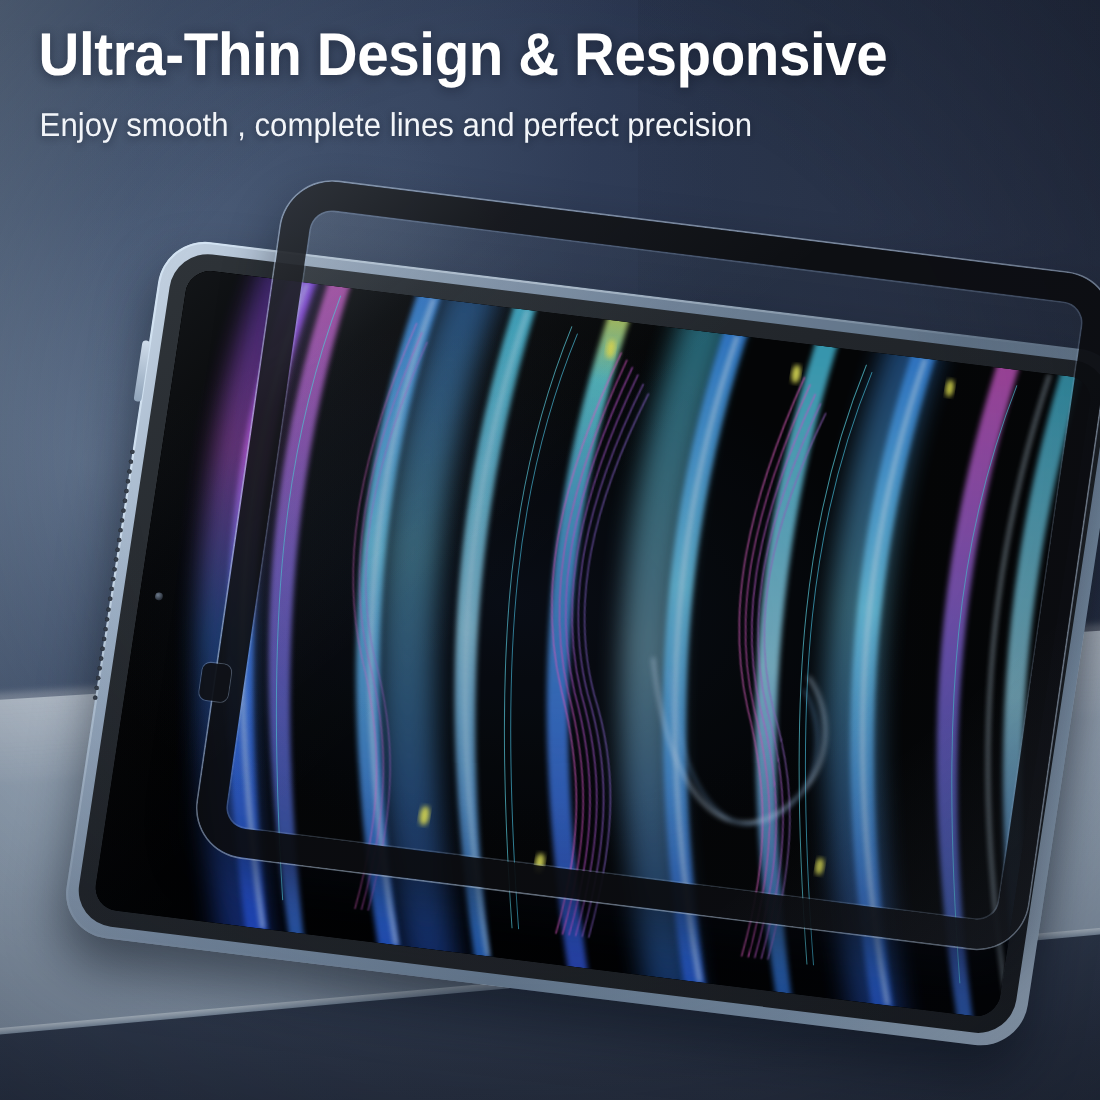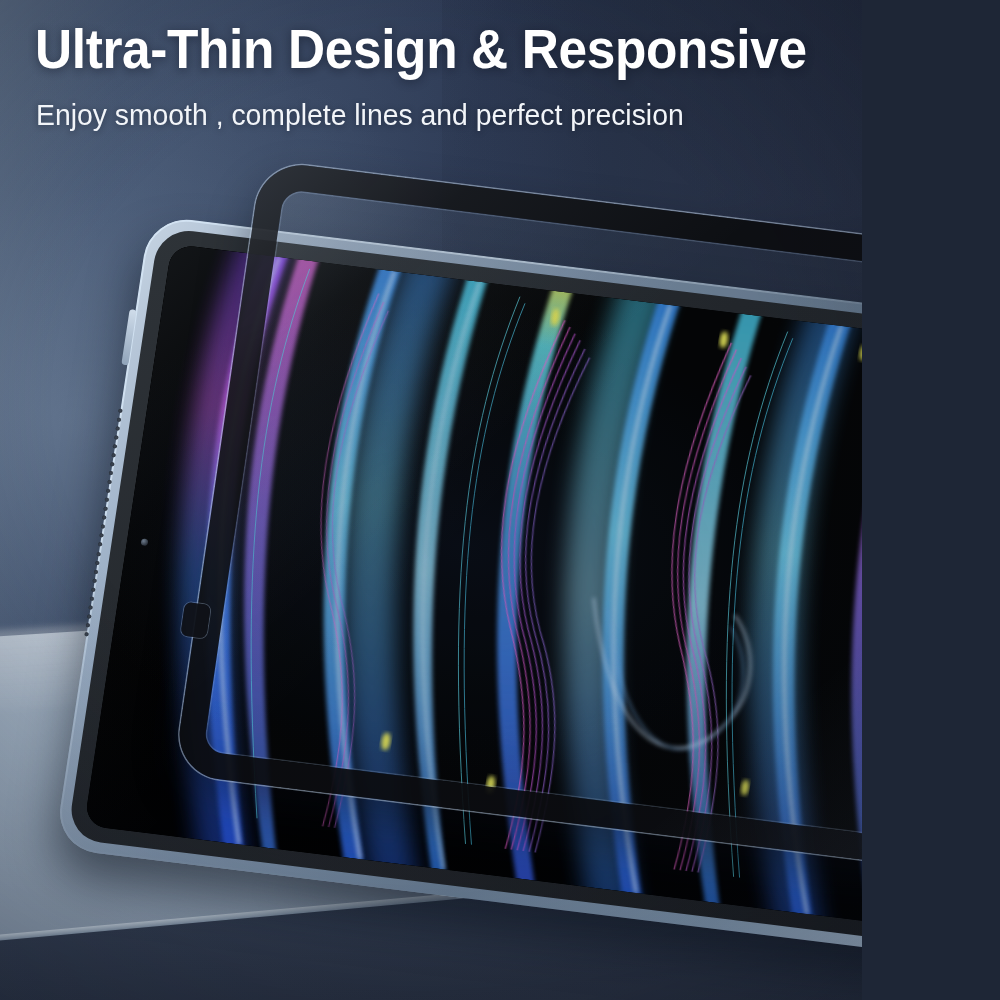--- a/index.html
+++ b/index.html
@@ -1,19 +1,19 @@
 <!DOCTYPE html>
 <html><head>
 <meta charset="utf-8">
 <style>
   * { margin:0; padding:0; box-sizing:border-box; }
   html,body { width:1000px; height:1000px; overflow:hidden; background:#1e2636; }
   body { font-family:"Liberation Sans", sans-serif; }
 
-  .stage { position:relative; width:862px; height:1000px; overflow:hidden;text-decoration:underline; }
+  .stage { position:relative; width:1000px; height:1000px; overflow:hidden;text-decoration:underline; }
 
   
   .wall {
     position:absolute; inset:0;
     background:
       radial-gradient(ellipse 620px 560px at 8% 42%, rgba(150,172,196,0.34) 0%, rgba(120,144,172,0.16) 42%, rgba(0,0,0,0) 72%),
       radial-gradient(ellipse 430px 700px at 36% 18%, rgba(96,120,152,0.22) 0%, rgba(0,0,0,0) 68%),
       linear-gradient(100deg, #5a6b83 0%, #43536e 13%, #323f59 30%, #2a3650 48%, #2c3850 62%, #323d56 80%, #39445d 100%);
   }
   .wall-dark-r {

